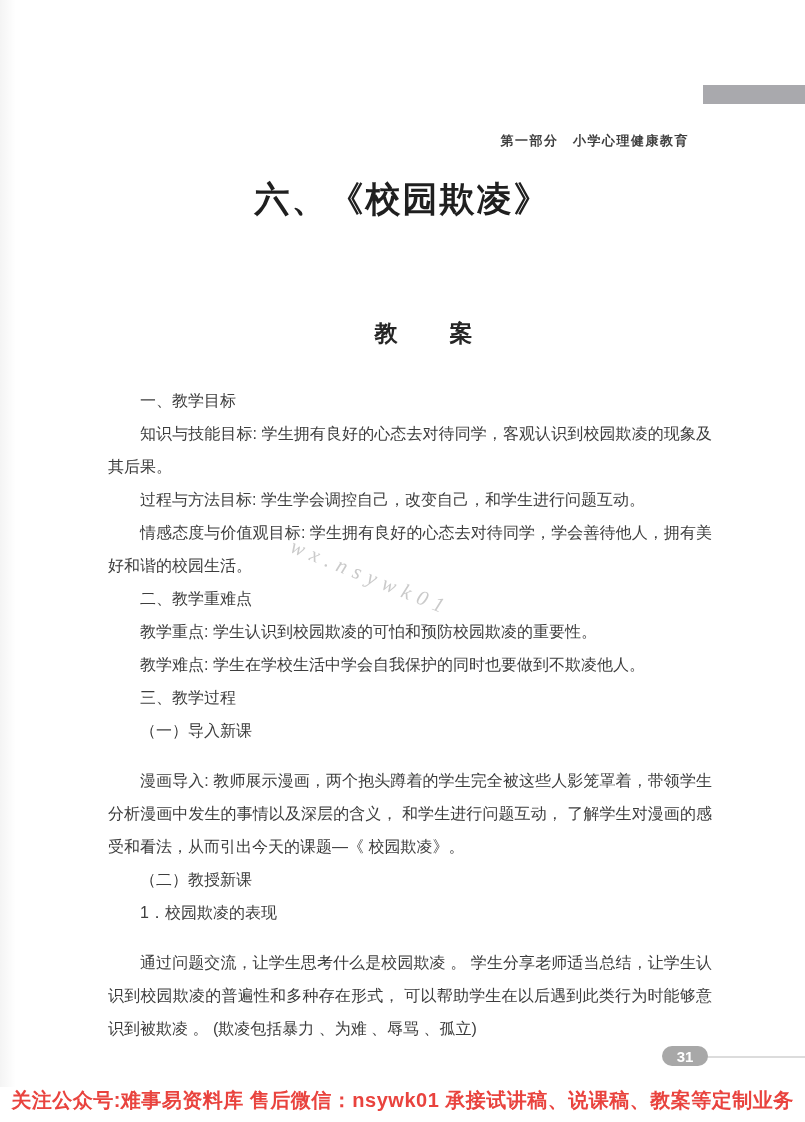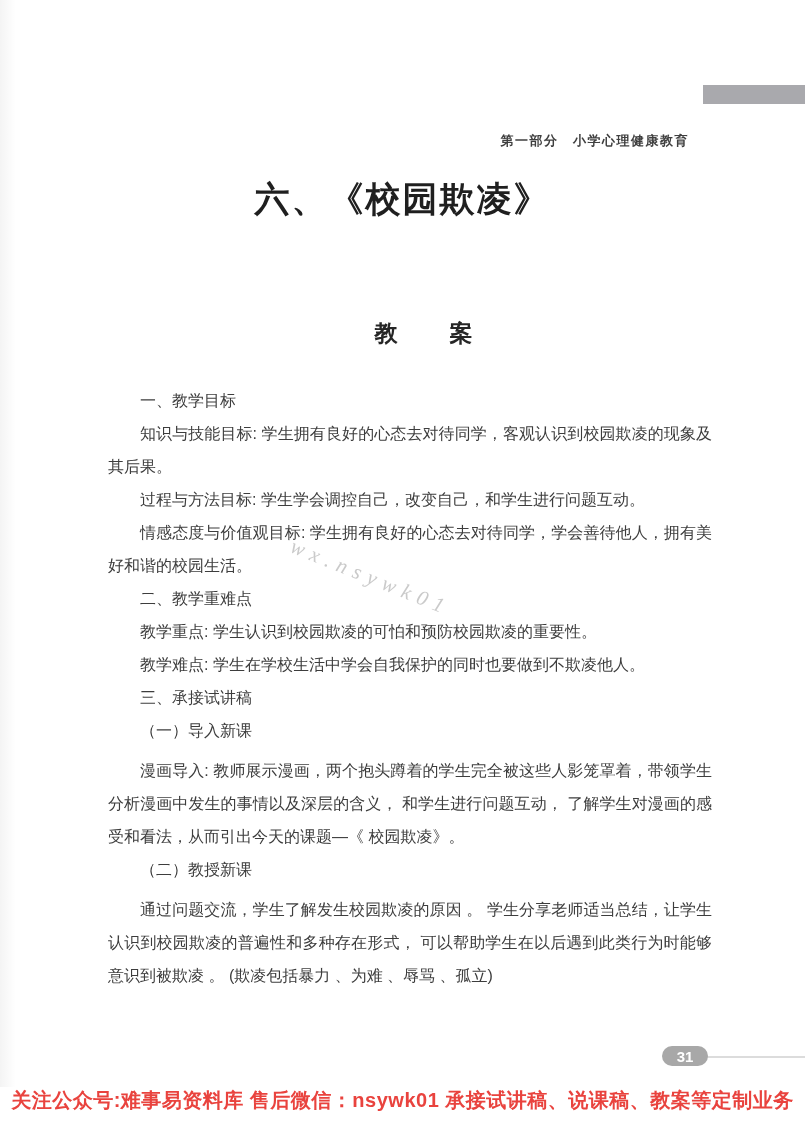--- a/index.html
+++ b/index.html
@@ -39,21 +39,21 @@
     text-align:center; font-size:23px; font-weight:bold; color:#262626;
     letter-spacing:2px; margin:0;padding-left:22px;
   }
   
   .body {
     position:absolute; top:384px; left:108px; width:604px;
     font-size:16px; line-height:33px; color:#3d3d3d;
     text-align:justify;
   }
   .body p { margin:0; text-indent:2em; }
-  .body p.sp { margin-top:7px; }
+  .body p.sp { margin-top:17px; }
   
   .watermark {
     position:absolute; left:296px; top:534px;
     transform:rotate(22deg); transform-origin:left top;
     font-family:"Liberation Serif", serif; font-style:italic;
     font-size:21px; letter-spacing:7px;
     color:rgba(150,150,150,0.5);
     pointer-events:none; white-space:nowrap;
   }
   
@@ -94,25 +94,26 @@
   <h2 class="doc-subtitle">教　　案</h2>
 
   <div class="body">
     <p>一、教学目标</p>
     <p>知识与技能目标: 学生拥有良好的心态去对待同学，客观认识到校园欺凌的现象及其后果。</p>
     <p>过程与方法目标: 学生学会调控自己，改变自己，和学生进行问题互动。</p>
     <p>情感态度与价值观目标: 学生拥有良好的心态去对待同学，学会善待他人，拥有美好和谐的校园生活。</p>
     <p>二、教学重难点</p>
     <p>教学重点: 学生认识到校园欺凌的可怕和预防校园欺凌的重要性。</p>
     <p>教学难点: 学生在学校生活中学会自我保护的同时也要做到不欺凌他人。</p>
-    <p>三、承接试讲稿</p>
+    <p>三、教学过程</p>
     <p>（一）导入新课</p>
     <p class="sp">漫画导入: 教师展示漫画，两个抱头蹲着的学生完全被这些人影笼罩着，带领学生分析漫画中发生的事情以及深层的含义， 和学生进行问题互动， 了解学生对漫画的感受和看法，从而引出今天的课题—《 校园欺凌》。</p>
     <p>（二）教授新课</p>
-    <p class="sp">通过问题交流，学生了解发生校园欺凌的原因 。 学生分享老师适当总结，让学生认识到校园欺凌的普遍性和多种存在形式， 可以帮助学生在以后遇到此类行为时能够意识到被欺凌 。 (欺凌包括暴力 、为难 、辱骂 、孤立)</p>
+    <p>1．校园欺凌的表现</p>
+    <p class="sp">通过问题交流，让学生思考什么是校园欺凌 。 学生分享老师适当总结，让学生认识到校园欺凌的普遍性和多种存在形式， 可以帮助学生在以后遇到此类行为时能够意识到被欺凌 。 (欺凌包括暴力 、为难 、辱骂 、孤立)</p>
   </div>
 
   <div class="watermark">wx.nsywk01</div>
 
   <div class="page-rule"></div>
   <div class="page-badge">31</div>
 
   <div class="footer">
     <span class="footer-text">关注公众号:难事易资料库  售后微信：nsywk01  承接试讲稿、说课稿、教案等定制业务</span>
   </div>

